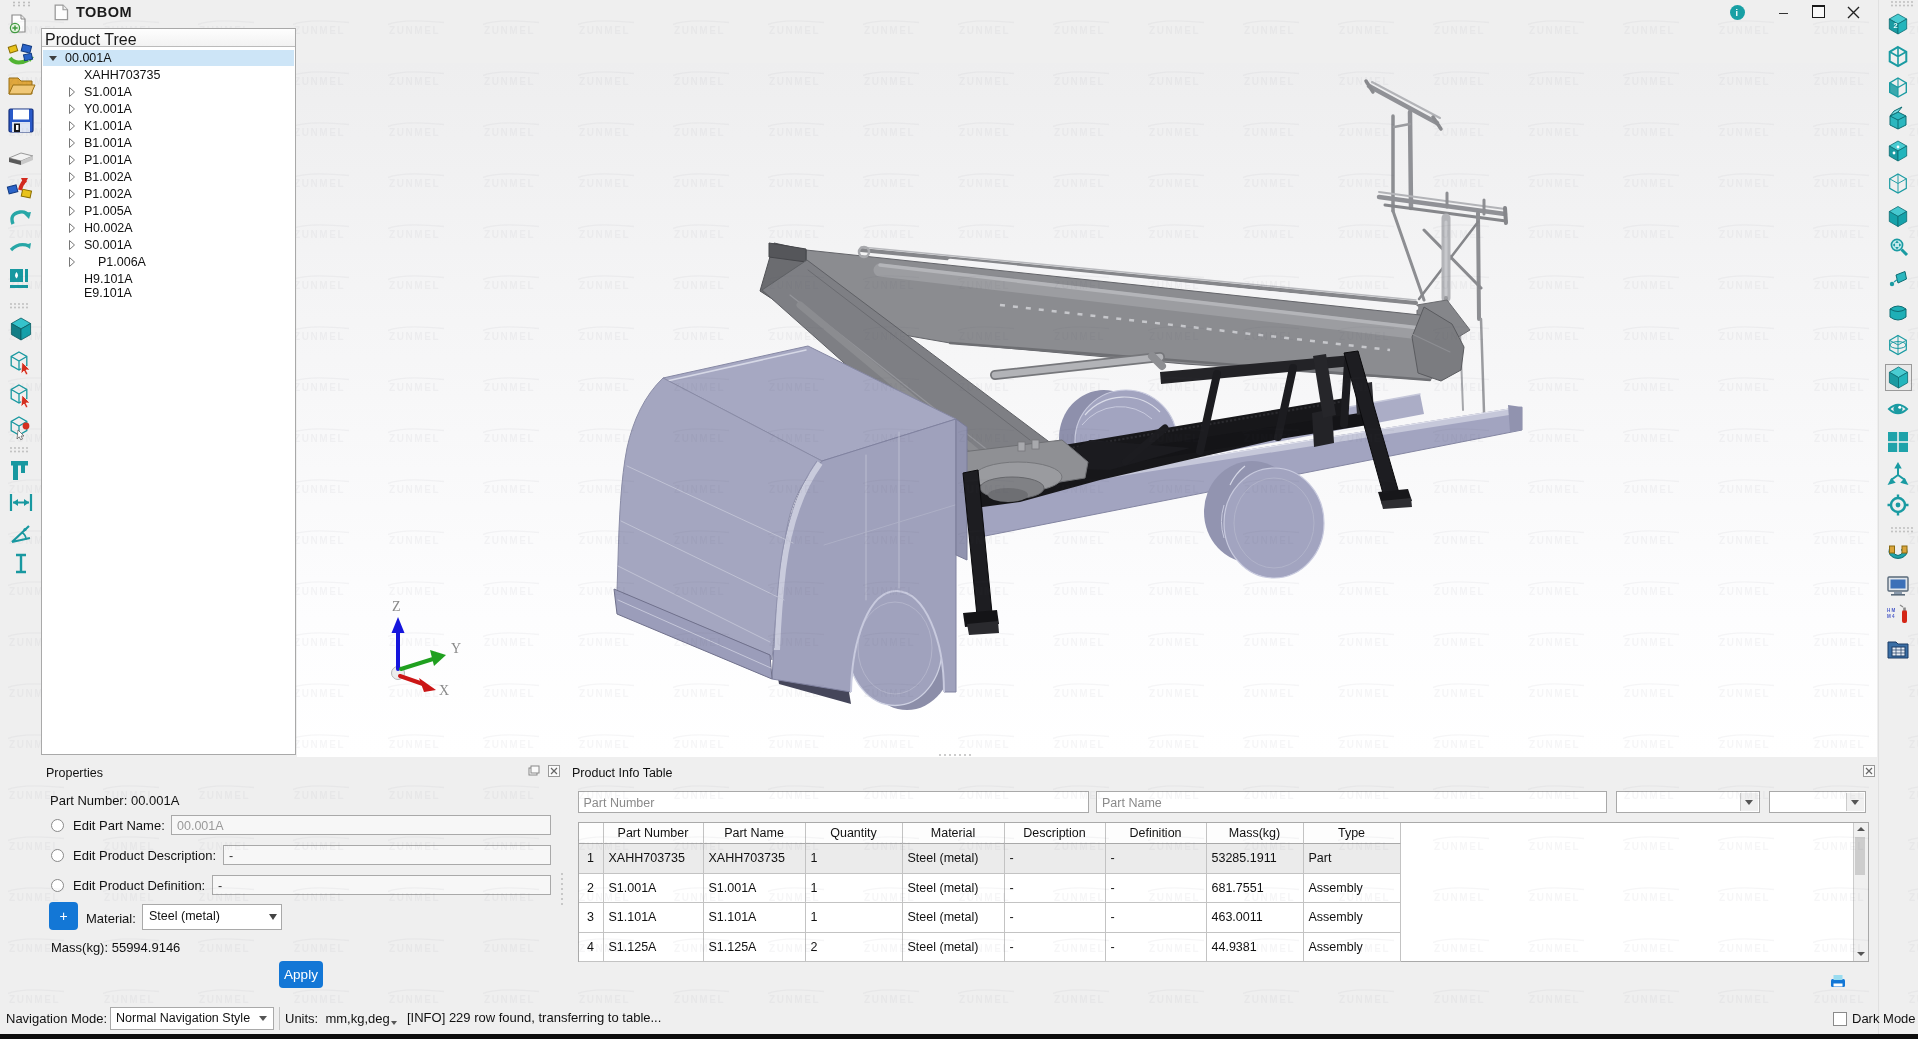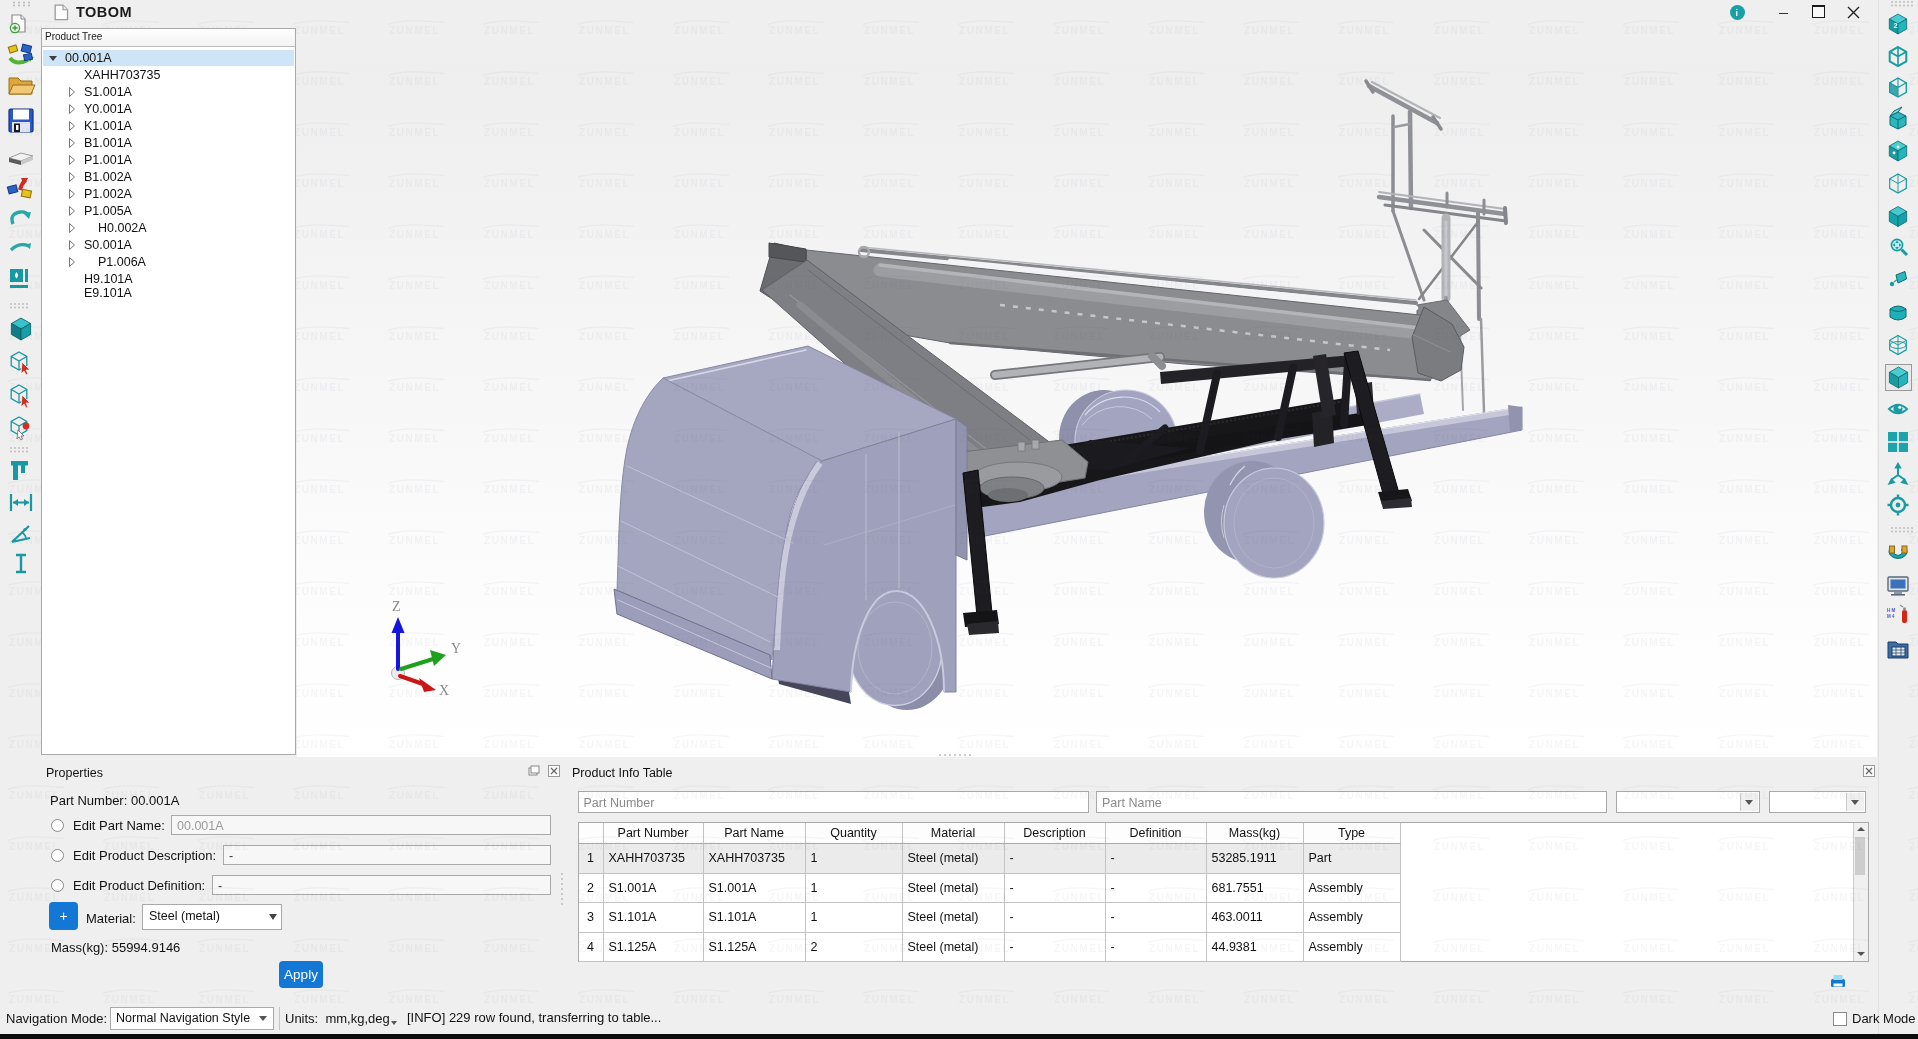--- a/index.html
+++ b/index.html
@@ -401,21 +401,21 @@
       <rect x="24" y="610" width="5" height="13" rx="2" fill="#d42616"></rect>
       <rect x="25.2" y="607.5" width="2.6" height="3" fill="#888"></rect>
       <path d="M25,607 l-3,-2" stroke="#888" stroke-width="1.2"></path>
       <path d="M10,642 h8 l2,2 h10 v14 h-20 z" fill="#3a6ea5" stroke="#1d3c66"></path>
       <rect x="14" y="647" width="13" height="9" fill="#e8edf4" stroke="#1d3c66"></rect>
       <path d="M14,650 h13 M14,653 h13 M18,647 v9 M23,647 v9" stroke="#1d3c66" stroke-width="0.7"></path>
     </svg>
 
   <div class="abs" style="left:41px;top:28px;width:255px;height:727px;background:#fff;border:1px solid #a9a9a9;z-index:50;box-sizing:border-box;">
     <div class="abs" style="left:0;top:0;width:100%;height:18px;border-bottom:1px solid #bbb;background:linear-gradient(#fefefe,#f2f2f2);box-sizing:border-box;">
-      <div class="abs txt" style="left:3px;top:2px;font-size:10px;">Product Tree</div>
+      <div class="abs txt" style="left:3px;top:2px;font-size:16px;">Product Tree</div>
     </div>
     <div class="abs" style="left:1px;top:21px;width:251px;height:16px;background:#cde5f7;"></div>
     <div id="tree" class="abs" style="left:0;top:21px;font-size:12.5px;color:#111;">
         <div style="position:absolute;left:23px;top:1px;white-space:nowrap">00.001A</div>
         <svg style="position:absolute;left:7px;top:5px" width="9" height="7">
           <path d="M0,1 L8,1 L4,6 Z" fill="#3f3f3f"></path>
         </svg>
         <div style="position:absolute;left:42px;top:18px;white-space:nowrap">XAHH703735</div>
         <div style="position:absolute;left:42px;top:35px;white-space:nowrap">S1.001A</div>
         <svg style="position:absolute;left:27px;top:37px" width="6" height="10">
@@ -442,21 +442,21 @@
           <path d="M0.5,0.5 L5.5,5 L0.5,9.5 Z" fill="none" stroke="#777" stroke-width="1"></path>
         </svg>
         <div style="position:absolute;left:42px;top:137px;white-space:nowrap">P1.002A</div>
         <svg style="position:absolute;left:27px;top:139px" width="6" height="10">
           <path d="M0.5,0.5 L5.5,5 L0.5,9.5 Z" fill="none" stroke="#777" stroke-width="1"></path>
         </svg>
         <div style="position:absolute;left:42px;top:154px;white-space:nowrap">P1.005A</div>
         <svg style="position:absolute;left:27px;top:156px" width="6" height="10">
           <path d="M0.5,0.5 L5.5,5 L0.5,9.5 Z" fill="none" stroke="#777" stroke-width="1"></path>
         </svg>
-        <div style="position:absolute;left:56px;top:171px;white-space:nowrap">H0.002A</div>
+        <div style="position:absolute;left:42px;top:171px;white-space:nowrap">H0.002A</div>
         <svg style="position:absolute;left:27px;top:173px" width="6" height="10">
           <path d="M0.5,0.5 L5.5,5 L0.5,9.5 Z" fill="none" stroke="#777" stroke-width="1"></path>
         </svg>
         <div style="position:absolute;left:42px;top:188px;white-space:nowrap">S0.001A</div>
         <svg style="position:absolute;left:27px;top:190px" width="6" height="10">
           <path d="M0.5,0.5 L5.5,5 L0.5,9.5 Z" fill="none" stroke="#777" stroke-width="1"></path>
         </svg>
         <div style="position:absolute;left:56px;top:205px;white-space:nowrap">P1.006A</div>
         <svg style="position:absolute;left:27px;top:207px" width="6" height="10">
           <path d="M0.5,0.5 L5.5,5 L0.5,9.5 Z" fill="none" stroke="#777" stroke-width="1"></path>

